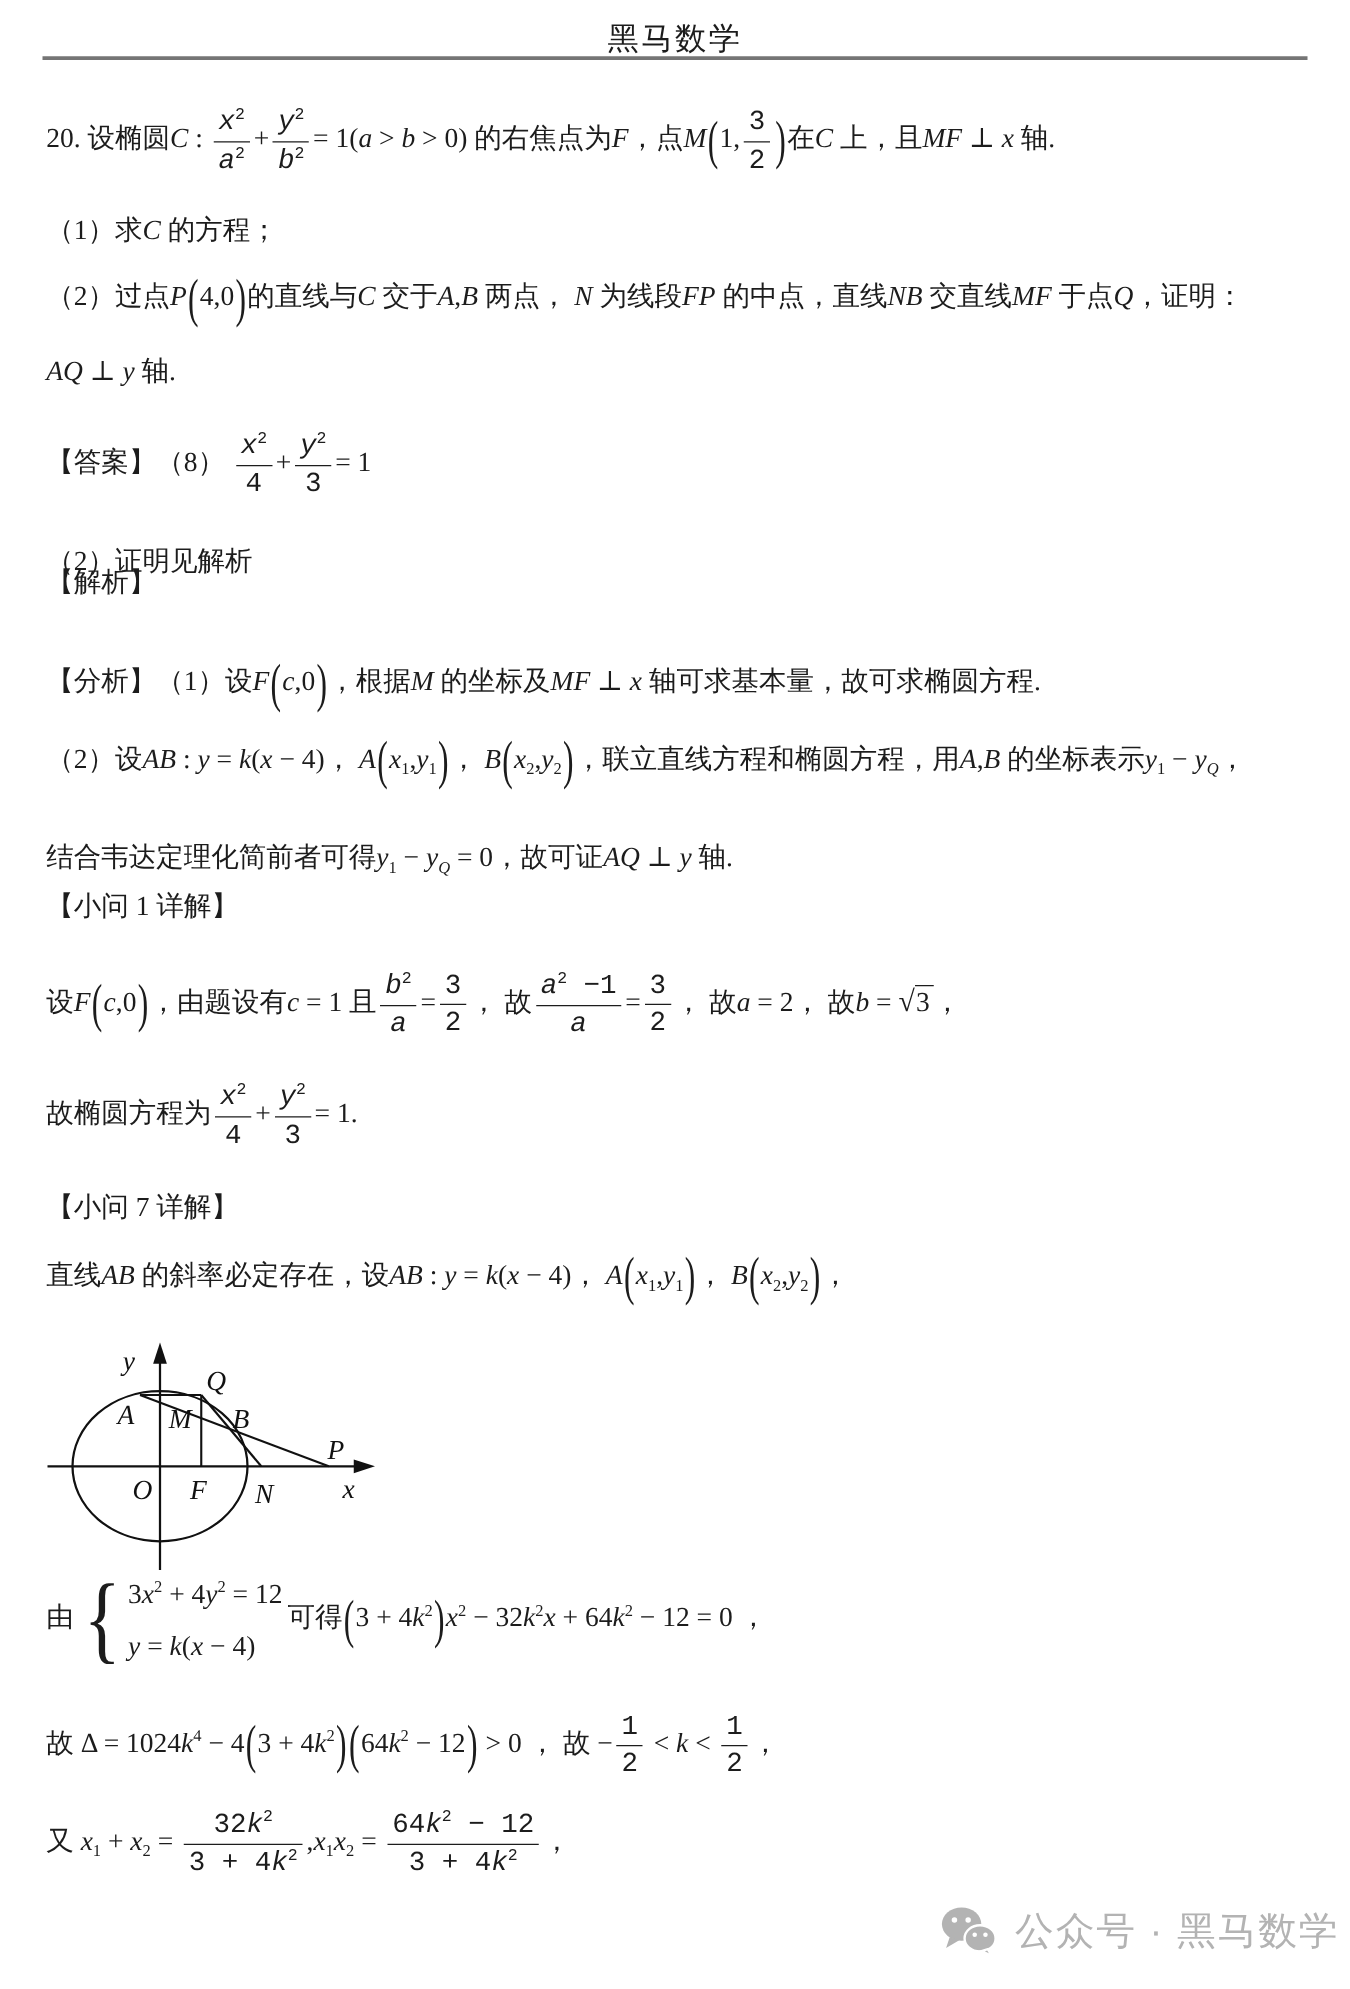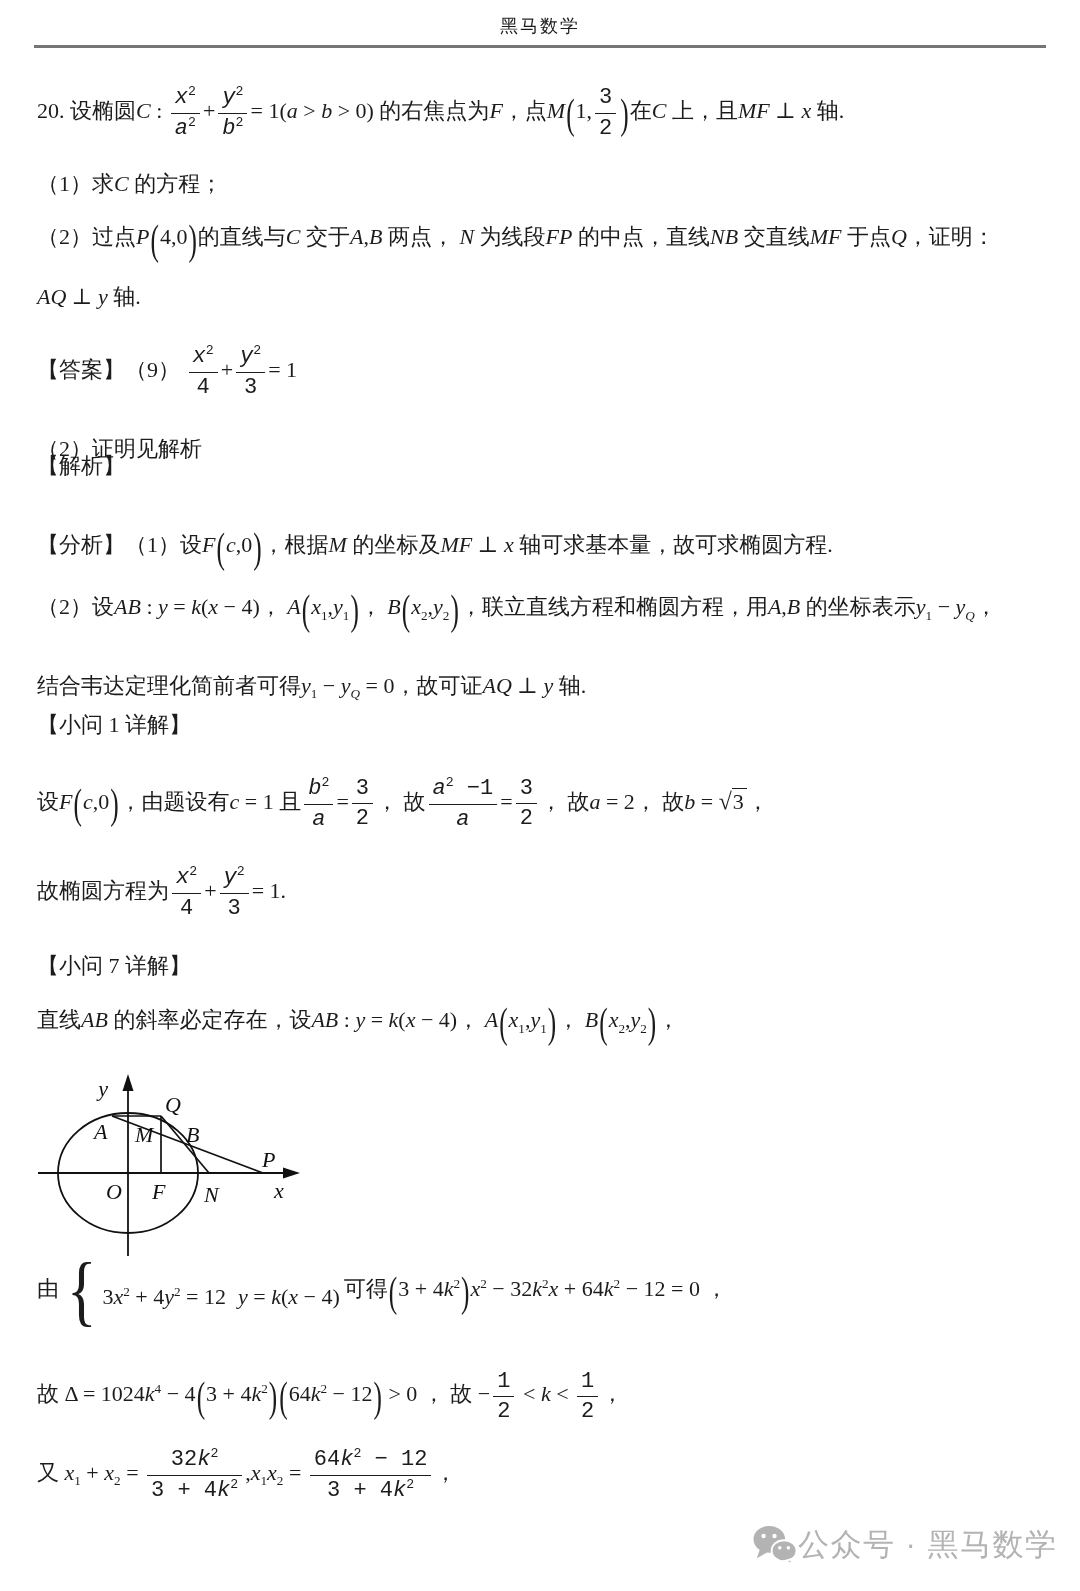--- a/index.html
+++ b/index.html
@@ -3,55 +3,55 @@
 <meta charset="utf-8">
 <style>
   html,body{margin:0;padding:0;}
   body{
     width:1080px;height:1591px;position:relative;background:#ffffff;
     font-family:"Liberation Serif","DejaVu Serif",serif;color:#1c1c1c;
     overflow:hidden;
   }
   .hdr{
     position:absolute;top:14px;left:0;width:1080px;text-align:center;
-    font-size:18px;letter-spacing:2px;
+    font-size:25px;letter-spacing:2px;
   }
   .rule{position:absolute;top:45px;left:34px;width:1012px;height:3px;background:#757575;}
   .para{position:absolute;left:37px;white-space:nowrap;font-size:22px;line-height:1.35;}
   .para .txt{white-space:pre;}
   i{font-style:italic;}
   sup{font-size:60%;vertical-align:super;line-height:1;}
   sub{font-size:60%;vertical-align:sub;line-height:1;}
   .frac{display:inline-block;vertical-align:middle;text-align:center;margin:0 3px;}
   .frac .fn{display:block;padding:1px 4px 2px;border-bottom:1.4px solid #1c1c1c;line-height:1.15;font-family:Liberation Mono, monospace;}
   .frac .fd{display:block;padding:2px 4px 0;line-height:1.15;font-family:Liberation Mono, monospace;}
   .big{display:inline-block;transform:scaleY(1.7);vertical-align:middle;font-size:115%;font-weight:300;margin:0 1px;}
   .cases{display:inline-flex;align-items:center;vertical-align:middle;margin:0 4px;}
   .cases .brace{font-size:78px;font-weight:200;line-height:.8;transform:scaleX(.8);margin-right:2px;}
-  .cases .crows{display:inline-flex;flex-direction:row;gap:12px;text-align:left;margin-top:12px;}
+  .cases .crows{display:inline-flex;flex-direction:column;gap:12px;text-align:left;}
   .cases .crow{white-space:pre;}
   .sqrt{white-space:nowrap;}
   .sqrt .rad{font-size:108%;}
   .sqrt .arg{border-top:1.5px solid #1c1c1c;padding:0 3px 0 1px;}
   .fig{position:absolute;left:28px;top:1060px;}
   .fig text{font-family:"Liberation Serif","DejaVu Serif",serif;font-style:italic;font-size:22px;fill:#111;}
-  .wm{position:absolute;left:752px;top:1524px;display:flex;align-items:center;gap:0;color:#b3b3b3;}
+  .wm{position:absolute;left:752px;top:1524px;display:flex;align-items:center;gap:14px;color:#b3b3b3;}
   .wm-text{font-size:31px;font-family:"Liberation Sans","DejaVu Sans",sans-serif;letter-spacing:1.5px;}
 </style>
 </head>
 <body>
 
 <div class="hdr">黑马数学</div>
 <div class="rule"></div>
 
 <div class="para" style="top:84px"><span class="txt">20. 设椭圆</span><i>C</i><span class="txt"> : </span><span class="frac"><span class="fn"><i>x</i><sup>2</sup></span><span class="fd"><i>a</i><sup>2</sup></span></span><span class="txt">+</span><span class="frac"><span class="fn"><i>y</i><sup>2</sup></span><span class="fd"><i>b</i><sup>2</sup></span></span><span class="txt">= 1(</span><i>a</i><span class="txt"> &gt; </span><i>b</i><span class="txt"> &gt; 0) 的右焦点为</span><i>F</i><span class="txt">，点</span><i>M</i><span class="big">(</span><span class="txt">1,</span><span class="frac"><span class="fn"><span class="txt">3</span></span><span class="fd"><span class="txt">2</span></span></span><span class="big">)</span><span class="txt">在</span><i>C</i><span class="txt"> 上，且</span><i>MF</i><span class="txt"> ⊥ </span><i>x</i><span class="txt"> 轴.</span></div>
 <div class="para" style="top:169px"><span class="txt">（1）求</span><i>C</i><span class="txt"> 的方程；</span></div>
 <div class="para" style="top:222px"><span class="txt">（2）过点</span><i>P</i><span class="big">(</span><span class="txt">4,0</span><span class="big">)</span><span class="txt">的直线与</span><i>C</i><span class="txt"> 交于</span><i>A</i><span class="txt">,</span><i>B</i><span class="txt"> 两点， </span><i>N</i><span class="txt"> 为线段</span><i>FP</i><span class="txt"> 的中点，直线</span><i>NB</i><span class="txt"> 交直线</span><i>MF</i><span class="txt"> 于点</span><i>Q</i><span class="txt">，证明：</span></div>
 <div class="para" style="top:282px"><i>AQ</i><span class="txt"> ⊥ </span><i>y</i><span class="txt"> 轴.</span></div>
-<div class="para" style="top:343px"><span class="txt">【答案】（9） </span><span class="frac"><span class="fn"><i>x</i><sup>2</sup></span><span class="fd"><span class="txt">4</span></span></span><span class="txt">+</span><span class="frac"><span class="fn"><i>y</i><sup>2</sup></span><span class="fd"><span class="txt">3</span></span></span><span class="txt">= 1</span></div>
+<div class="para" style="top:343px"><span class="txt">【答案】（8） </span><span class="frac"><span class="fn"><i>x</i><sup>2</sup></span><span class="fd"><span class="txt">4</span></span></span><span class="txt">+</span><span class="frac"><span class="fn"><i>y</i><sup>2</sup></span><span class="fd"><span class="txt">3</span></span></span><span class="txt">= 1</span></div>
 <div class="para" style="top:434px"><span class="txt">（2）证明见解析</span></div>
 <div class="para" style="top:451px"><span class="txt">【解析】</span></div>
 <div class="para" style="top:530px"><span class="txt">【分析】（1）设</span><i>F</i><span class="big">(</span><i>c</i><span class="txt">,0</span><span class="big">)</span><span class="txt">，根据</span><i>M</i><span class="txt"> 的坐标及</span><i>MF</i><span class="txt"> ⊥ </span><i>x</i><span class="txt"> 轴可求基本量，故可求椭圆方程.</span></div>
 <div class="para" style="top:592px"><span class="txt">（2）设</span><i>AB</i><span class="txt"> : </span><i>y</i><span class="txt"> = </span><i>k</i><span class="txt">(</span><i>x</i><span class="txt"> − 4)， </span><i>A</i><span class="big">(</span><i>x</i><sub>1</sub><span class="txt">,</span><i>y</i><sub>1</sub><span class="big">)</span><span class="txt">， </span><i>B</i><span class="big">(</span><i>x</i><sub>2</sub><span class="txt">,</span><i>y</i><sub>2</sub><span class="big">)</span><span class="txt">，联立直线方程和椭圆方程，用</span><i>A</i><span class="txt">,</span><i>B</i><span class="txt"> 的坐标表示</span><i>y</i><sub>1</sub><span class="txt"> − </span><i>y</i><sub style="font-style: italic;">Q</sub><span class="txt">，</span></div>
 <div class="para" style="top:671px"><span class="txt">结合韦达定理化简前者可得</span><i>y</i><sub>1</sub><span class="txt"> − </span><i>y</i><sub style="font-style: italic;">Q</sub><span class="txt"> = 0，故可证</span><i>AQ</i><span class="txt"> ⊥ </span><i>y</i><span class="txt"> 轴.</span></div>
 <div class="para" style="top:710px"><span class="txt">【小问 1 详解】</span></div>
 <div class="para" style="top:775px"><span class="txt">设</span><i>F</i><span class="big">(</span><i>c</i><span class="txt">,0</span><span class="big">)</span><span class="txt">，由题设有</span><i>c</i><span class="txt"> = 1 且</span><span class="frac"><span class="fn"><i>b</i><sup>2</sup></span><span class="fd"><i>a</i></span></span><span class="txt">=</span><span class="frac"><span class="fn"><span class="txt">3</span></span><span class="fd"><span class="txt">2</span></span></span><span class="txt">， 故</span><span class="frac"><span class="fn"><i>a</i><sup>2</sup><span class="txt"> −1</span></span><span class="fd"><i>a</i></span></span><span class="txt">=</span><span class="frac"><span class="fn"><span class="txt">3</span></span><span class="fd"><span class="txt">2</span></span></span><span class="txt">， 故</span><i>a</i><span class="txt"> = 2， 故</span><i>b</i><span class="txt"> = </span><span class="sqrt"><span class="rad">√</span><span class="arg"><span class="txt">3</span></span></span><span class="txt">，</span></div>
 <div class="para" style="top:864px"><span class="txt">故椭圆方程为</span><span class="frac"><span class="fn"><i>x</i><sup>2</sup></span><span class="fd"><span class="txt">4</span></span></span><span class="txt">+</span><span class="frac"><span class="fn"><i>y</i><sup>2</sup></span><span class="fd"><span class="txt">3</span></span></span><span class="txt">= 1.</span></div>
 <div class="para" style="top:951px"><span class="txt">【小问 7 详解】</span></div>
 <div class="para" style="top:1005px"><span class="txt">直线</span><i>AB</i><span class="txt"> 的斜率必定存在，设</span><i>AB</i><span class="txt"> : </span><i>y</i><span class="txt"> = </span><i>k</i><span class="txt">(</span><i>x</i><span class="txt"> − 4)， </span><i>A</i><span class="big">(</span><i>x</i><sub>1</sub><span class="txt">,</span><i>y</i><sub>1</sub><span class="big">)</span><span class="txt">， </span><i>B</i><span class="big">(</span><i>x</i><sub>2</sub><span class="txt">,</span><i>y</i><sub>2</sub><span class="big">)</span><span class="txt">，</span></div>

